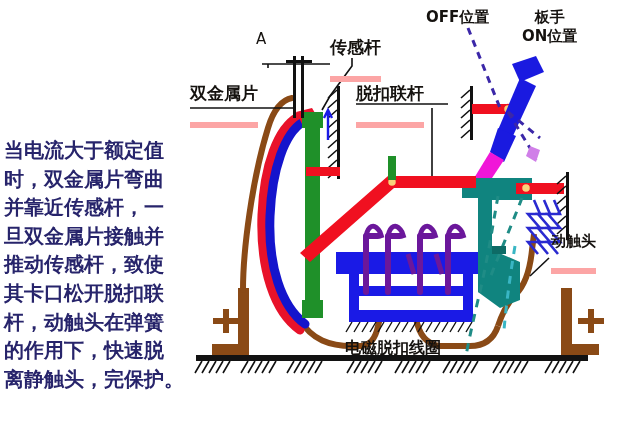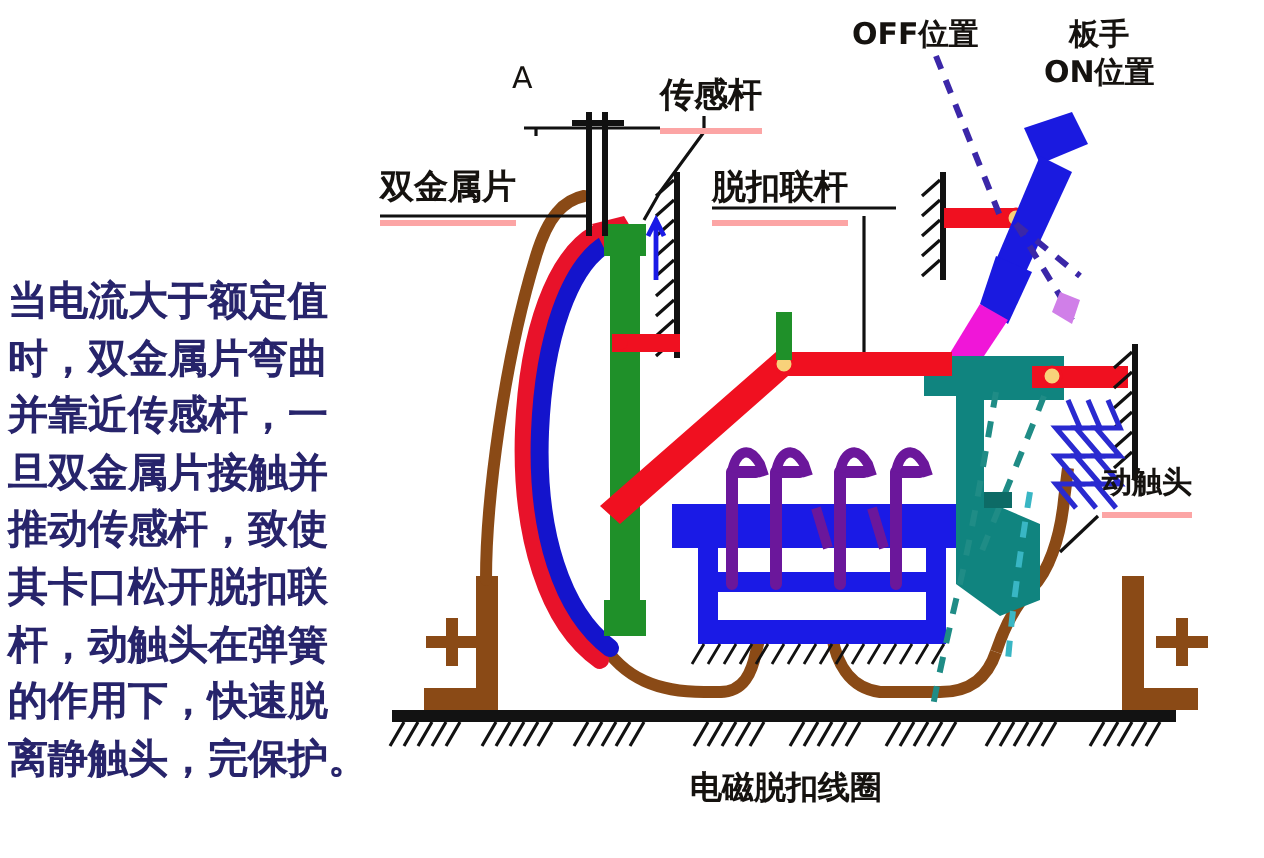--- a/index.html
+++ b/index.html
@@ -13,29 +13,29 @@
     color:#27246b;font-size:20px;line-height:28.6px;
     font-weight:700;letter-spacing:0px;
     font-family:"DejaVu Sans","Liberation Sans",sans-serif;
     white-space:pre-wrap;
   }
 
   
   .lbl{position:absolute;color:#15120f;font-weight:700;
        font-family:"DejaVu Sans","Liberation Sans",sans-serif;
        white-space:nowrap;}
-  .lbl-ul{border-bottom:3px solid #fca5a5;padding-bottom:5px;}
+  .lbl-ul{border-bottom:6px solid #fca5a5;padding-bottom:17px;}
 
   #lbl-bimetal{left:190px;top:82px;font-size:17px;}
   #lbl-sensor {left:330px;top:36px;font-size:17px;}
   #lbl-trip   {left:356px;top:82px;font-size:17px;}
   #lbl-off    {left:426px;top:8px;font-size:15px;}
   #lbl-handle {left:522px;top:8px;font-size:15px;text-align:center;}
   #lbl-handle span{display:block;}
-  #lbl-coil   {left:345px;top:338px;font-size:16px;margin-top:46px;}
+  #lbl-coil   {left:345px;top:338px;font-size:16px;}
   #lbl-contact{left:551px;top:232px;font-size:15px;}
   #lbl-A      {left:256px;top:30px;font-size:15px;font-weight:400;}
   #caption    {left:300px;top:386px;font-size:16px;color:#111;}
 
   #watermark{position:absolute;left:470px;top:396px;font-size:21px;
              color:#cfe0cb;font-weight:400;letter-spacing:.5px;}
 
   svg{position:absolute;left:0;top:0;}
 </style>
 </head>

